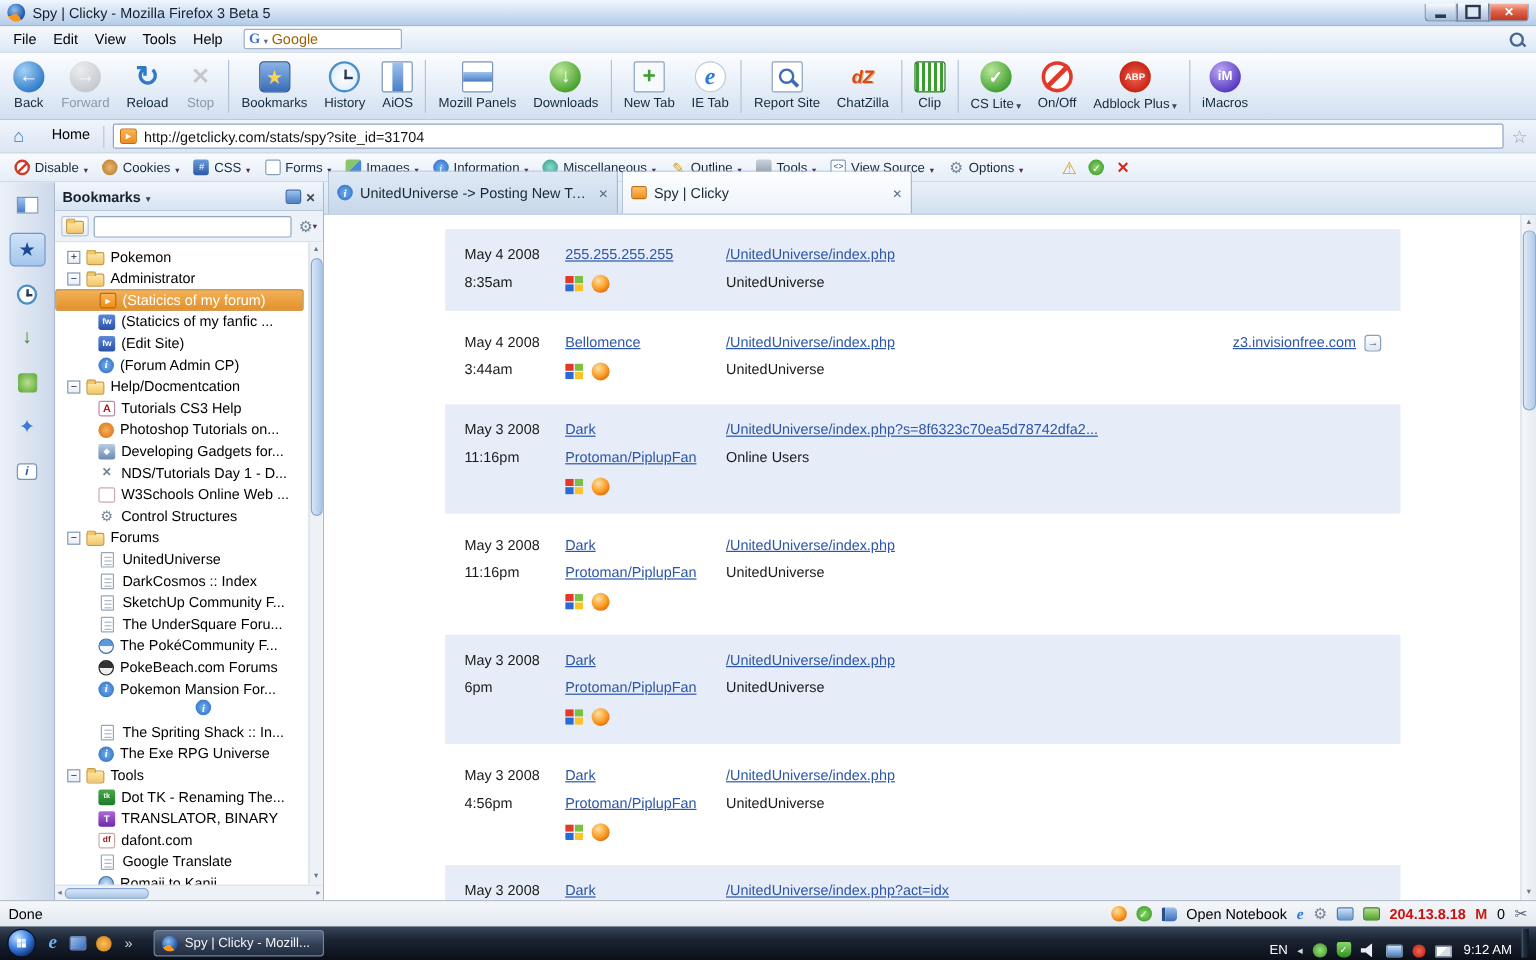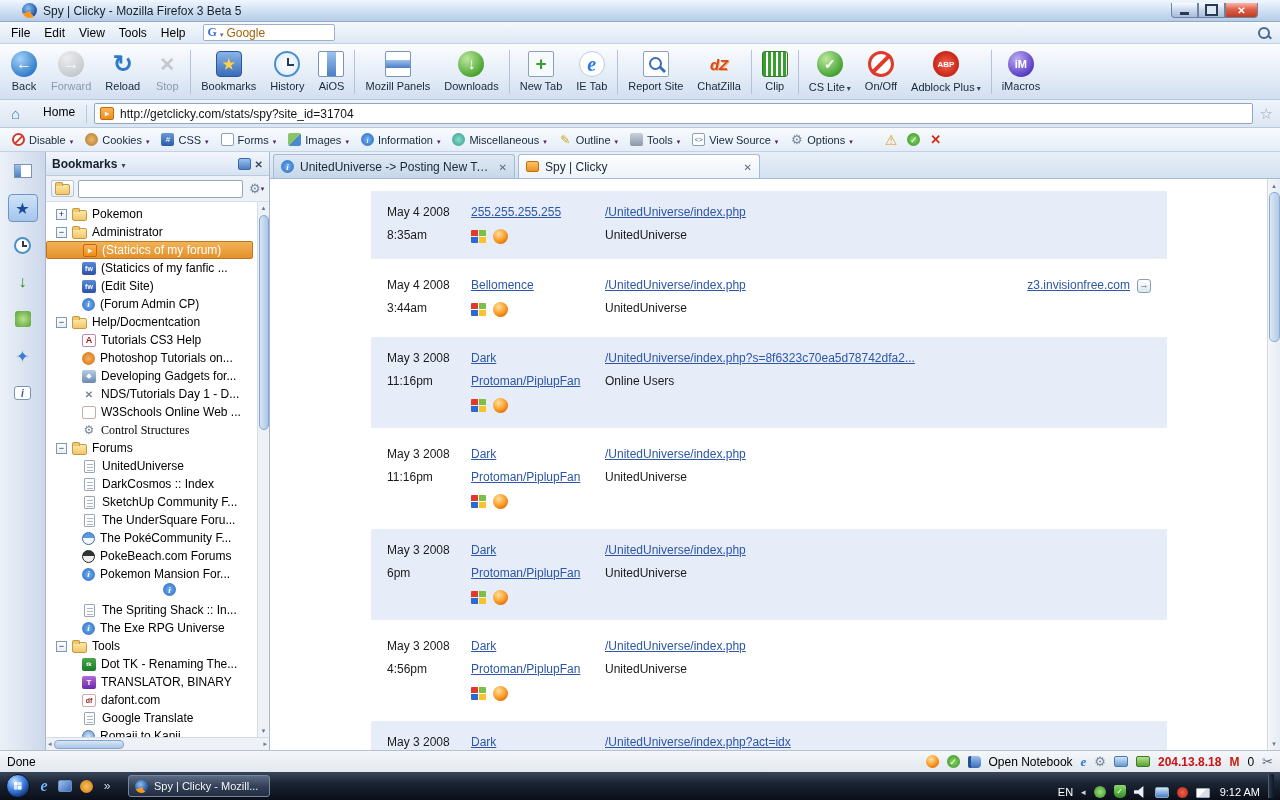--- a/index.html
+++ b/index.html
@@ -1,21 +1,21 @@
 <!DOCTYPE html>
 <html><head>
 <meta charset="utf-8">
 <style>
   *{margin:0;padding:0;box-sizing:border-box}
   html,body{width:1280px;height:800px;overflow:hidden}
   body{font-family:"Liberation Sans",sans-serif;font-size:12px;color:#000;background:#fff}
   .screen{width:1280px;height:800px;display:flex;flex-direction:column}
 
   
-  .titlebar{height:22px;background:linear-gradient(#eff6fe,#cfdff2 55%,#b4cbe7);border-bottom:1px solid #93aac6;display:flex;align-items:center;padding:0 22px;gap:6px;flex:none}
+  .titlebar{height:22px;background:linear-gradient(#eff6fe,#cfdff2 55%,#b4cbe7);border-bottom:1px solid #93aac6;display:flex;align-items:center;padding:0 6px;gap:6px;flex:none}
   .app-ic{width:15px;height:15px;border-radius:50%;flex:none;
     background:conic-gradient(from 140deg at 50% 55%,#f8961e 0 110deg,rgba(0,0,0,0) 110deg),
                radial-gradient(circle at 40% 35%,#8ec0f0,#2a62b0 60%,#183a6e)}
   .title{color:#16202c}
   .winbtns{margin-left:auto;display:flex}
   .wbtn{width:27px;height:15px;border:1px solid #6f83a0;border-top:none;display:flex;align-items:center;justify-content:center;background:linear-gradient(#fafcff,#c9d8ec 50%,#aabdd8)}
   .wbtn.min{border-radius:0 0 0 4px}
   .wbtn.min::before{content:"";width:9px;height:3px;background:#2a3a52;margin-top:6px}
   .wbtn.max::before{content:"";width:9px;height:8px;border:2px solid #2a3a52;background:#dce8f4}
   .wbtn.close{width:33px;border-radius:0 0 4px 0;background:linear-gradient(#f8b7a4,#e2614a 45%,#bd3a22);color:#fff}
@@ -194,21 +194,21 @@
   .sb-vscroll .vthumb{width:10px;height:215px;background:linear-gradient(90deg,#d8e6f6,#aac6e8);border:1px solid #84a6ce;border-radius:5px;margin:1px 0}
   .sb-vscroll .vtrack{flex:1}
   .sb-hscroll{height:13px;background:#eef1f6;border-top:1px solid #d4dce6;display:flex;align-items:center;padding:0 2px;gap:2px;flex:none}
   .sb-hscroll .arr{font-size:7px;color:#68788c}
   .sb-hscroll .hthumb{width:70px;height:9px;background:linear-gradient(#d8e6f6,#aac6e8);border:1px solid #84a6ce;border-radius:4px}
   .sb-hscroll .htrack{flex:1}
 
   
   .content{flex:1;display:flex;flex-direction:column;min-width:0;min-height:0}
   .tabbar{height:27px;background:linear-gradient(#e9f0f8,#d2e0f0);border-bottom:1px solid #a6bad2;display:flex;align-items:flex-end;padding:3px 3px 0;gap:3px;flex:none}
-  .tab{width:242px;height:24px;display:flex;align-items:center;gap:6px;padding:0 7px;border:1px solid #a6bad2;border-bottom:none;border-radius:3px 3px 0 0;background:linear-gradient(#e0eaf5,#c6d7ea);color:#1a2836}
+  .tab{width:242px;height:36px;display:flex;align-items:center;gap:6px;padding:0 7px;border:1px solid #a6bad2;border-bottom:none;border-radius:3px 3px 0 0;background:linear-gradient(#e0eaf5,#c6d7ea);color:#1a2836}
   .tab.active{background:linear-gradient(#fdfeff,#edf3fa)}
   .tab-label{flex:1;white-space:nowrap;overflow:hidden;text-overflow:ellipsis}
   .tab-close::before{content:"✕";font-size:10px;color:#5a6a7c}
   .tab-ic{width:13px;height:13px;flex:none;display:flex;align-items:center;justify-content:center}
   .tab-ic.info{border-radius:50%;background:radial-gradient(#6fb1f0,#2a64c0);color:#fff;font-size:9px;font-style:italic;font-family:"Liberation Serif",serif;font-weight:bold}
   .tab-ic.info::before{content:"i"}
   .tab-ic.folder{height:11px;background:linear-gradient(#fbc26a,#f0921c);border:1px solid #c0700f;border-radius:2px}
   .page{position:relative;flex:1;background:#fff;padding:12px 0 0 101px;min-height:0;overflow:hidden}
   .spy-rows{width:796px;display:flex;flex-direction:column;gap:5px}
   .spy-row{padding:10px 16px;display:grid;grid-template-columns:80px 130px 1fr auto;column-gap:4px;align-items:start}
@@ -598,21 +598,21 @@
               <span class="bm-label">Developing Gadgets for...</span>
             </div>
             <div class="bm-row" style="padding-left: 36px;">
               <span class="ic ic-xtool"></span>
               <span class="bm-label">NDS/Tutorials Day 1 - D...</span>
             </div>
             <div class="bm-row" style="padding-left: 36px;">
               <span class="ic ic-w3s"></span>
               <span class="bm-label">W3Schools Online Web ...</span>
             </div>
-            <div class="bm-row" style="padding-left: 36px; font-family: Liberation Serif, serif;">
+            <div class="bm-row" style="padding-left: 36px;">
               <span class="ic ic-gear"></span>
               <span class="bm-label">Control Structures</span>
             </div>
             <div class="bm-row" style="padding-left: 10px;">
               <span class="exp">−</span>
               <span class="ic ic-folder"></span>
               <span class="bm-label">Forums</span>
             </div>
             <div class="bm-row" style="padding-left: 36px;">
               <span class="ic ic-page"></span>

